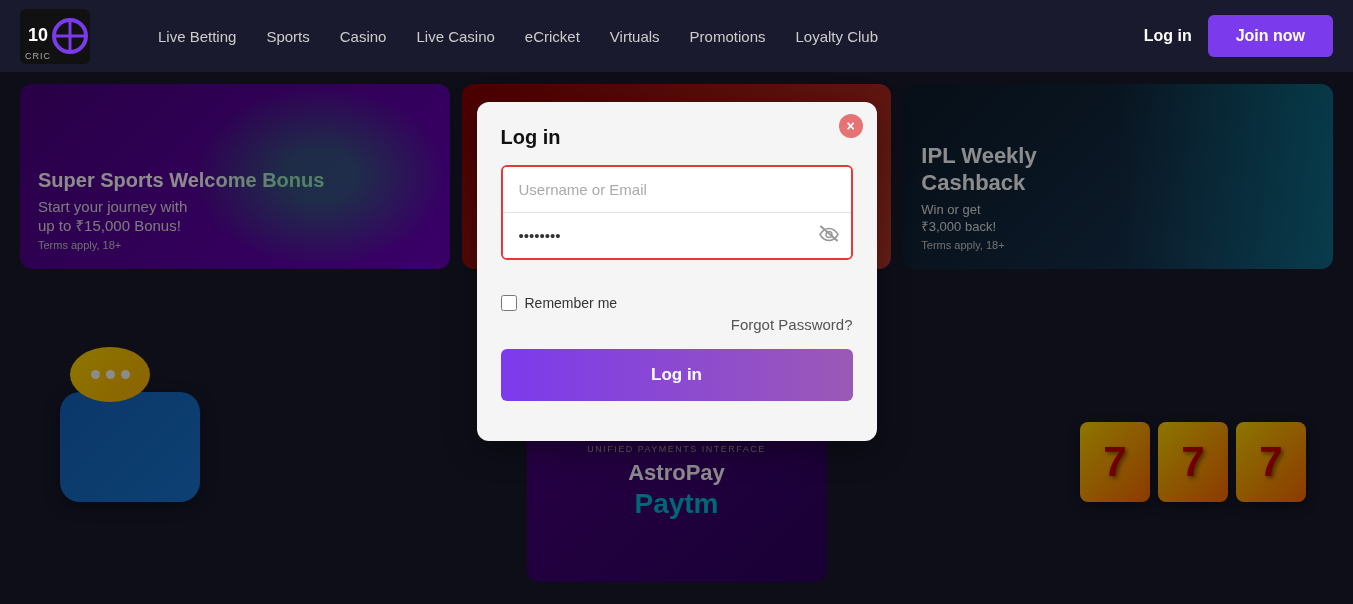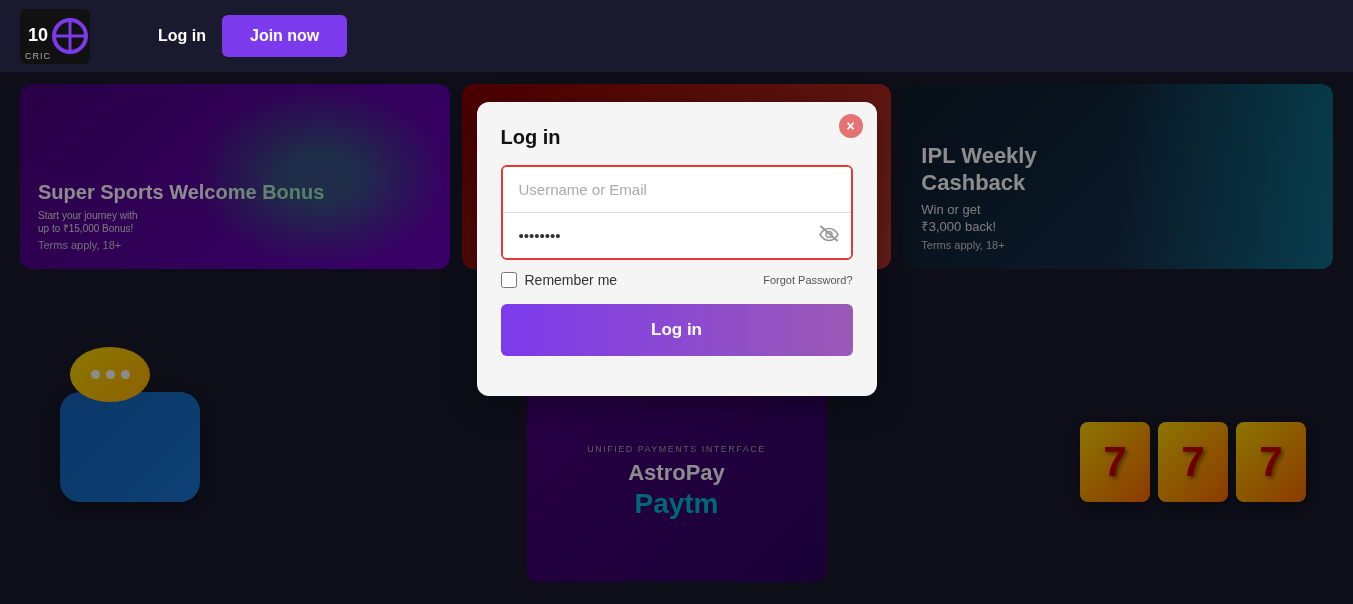--- a/index.html
+++ b/index.html
@@ -310,23 +310,24 @@
       width: 16px;
       height: 16px;
       cursor: pointer;
     }
     .remember-label {
       color: #333;
       font-size: 14px;
     }
     .forgot-link {
       color: #555;
-      font-size: 11px;
+      font-size: 15px;
       cursor: pointer;
       text-decoration: none;
+      margin-top: 44px;
     }
 
     
     .modal-login-btn {
       width: 100%;
       background: linear-gradient(90deg, #7c3aed, #9b59b6);
       color: #fff;
       border: none;
       border-radius: 6px;
       padding: 16px;
@@ -363,37 +364,47 @@
     <svg class="logo-svg" viewBox="0 0 70 55" xmlns="http://www.w3.org/2000/svg">
       <rect width="70" height="55" rx="6" fill="#111"></rect>
       <text x="8" y="32" font-size="18" font-weight="900" fill="white" font-family="Arial">10</text>
       <ellipse cx="50" cy="27" rx="16" ry="16" fill="none" stroke="#7c3aed" stroke-width="4"></ellipse>
       <line x1="34" y1="27" x2="66" y2="27" stroke="#7c3aed" stroke-width="3"></line>
       <line x1="50" y1="11" x2="50" y2="43" stroke="#7c3aed" stroke-width="3"></line>
       <text x="5" y="50" font-size="9" fill="#aaa" font-family="Arial" letter-spacing="1">CRIC</text>
     </svg>
   </div>
 
+  <nav class="nav">
+    <span class="nav-item">Live Betting</span>
+    <span class="nav-item">Sports</span>
+    <span class="nav-item">Casino</span>
+    <span class="nav-item">Live Casino</span>
+    <span class="nav-item">eCricket</span>
+    <span class="nav-item">Virtuals</span>
+    <span class="nav-item">Promotions</span>
+    <span class="nav-item">Loyalty Club</span>
+  </nav>
 
   <div class="header-actions">
     <button class="login-btn">Log in</button>
     <button class="join-btn">Join now</button>
   </div>
 </div>
 
 <div class="main">
 
   <div class="overlay"></div>
 
   <div class="banners">
 
     <div class="banner-card banner-sports">
       <div style="color:#fff;font-size:20px;font-weight:800;line-height:1.2;margin-bottom:6px;">Super Sports
 Welcome Bonus</div>
-      <div style="color:#e0e0e0;font-size:10px;margin-bottom:4px;">Start your journey with<br>up to ₹15,000 Bonus!</div>
+      <div style="color:#e0e0e0;font-size:15px;margin-bottom:4px;">Start your journey with<br>up to ₹15,000 Bonus!</div>
       <div style="color:#ccc;font-size:11px;">Terms apply, 18+</div>
     </div>
 
     <div class="banner-card banner-casino">
       <div style="color:#fff;font-size:22px;font-weight:800;line-height:1.2;margin-bottom:6px;">Your Casino<br>Welcome</div>
     </div>
 
     <div class="banner-card banner-ipl">
       <div style="color:#fff;font-size:22px;font-weight:800;line-height:1.2;margin-bottom:6px;">IPL Weekly<br>Cashback</div>
       <div style="color:#e0e0e0;font-size:13px;margin-bottom:4px;">Win or get<br>₹3,000 back!</div>

